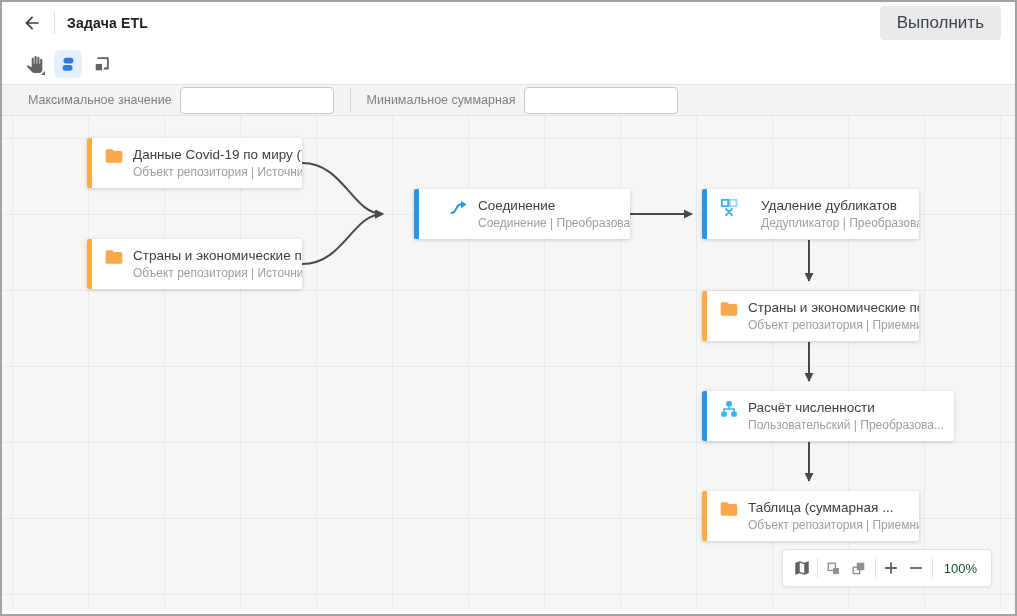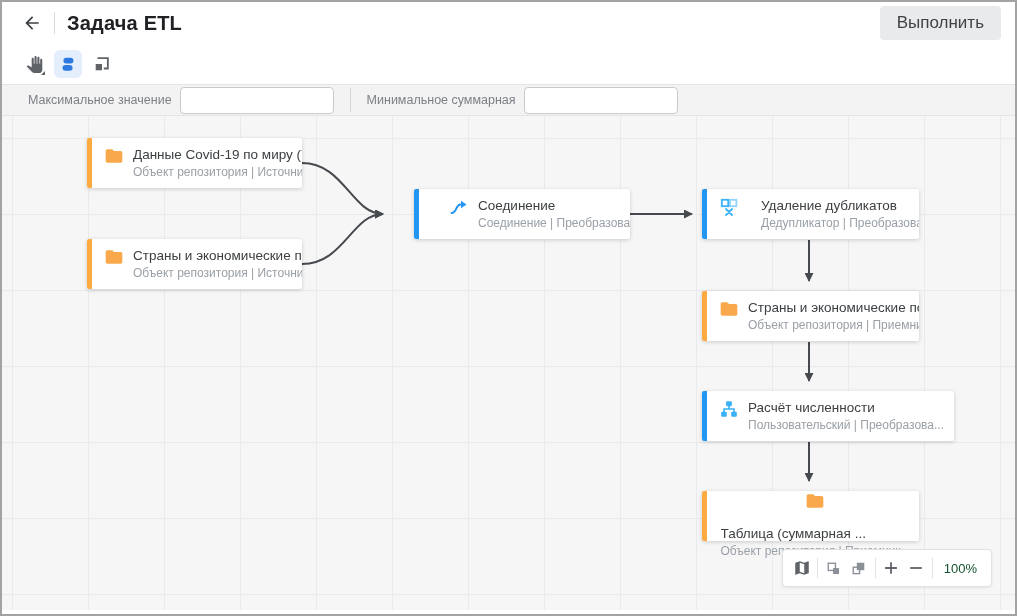--- a/index.html
+++ b/index.html
@@ -9,21 +9,21 @@
     position:relative; width:1017px; height:616px;
     border:2px solid #a3a3a3; background:#fff; overflow:hidden;
   }
 
   
   .header {
     height:42px; display:flex; align-items:center; padding:0 14px 0 16px; background:#fff;
   }
   .back-btn { width:28px; height:28px; display:flex; align-items:center; justify-content:center; cursor:pointer; }
   .header-divider { width:1px; height:22px; background:#dadce0; margin:0 12px 0 8px; }
-  .page-title { font-size:20px; font-weight:bold; color:#202124; letter-spacing:.2px; }
+  .page-title { font-size:14px; font-weight:bold; color:#202124; letter-spacing:.2px; }
   .spacer { flex:1; }
   .run-button {
     background:#e9eaec; border:none; border-radius:4px; color:#3f4347;
     font-size:17px; font-family:inherit; padding:7px 17px; cursor:pointer;
   }
 
   
   .toolbar { height:40px; display:flex; align-items:center; padding:0 12px; background:#fff; }
   .tool-btn {
     width:28px; height:28px; margin-left:6px; border-radius:6px;
@@ -219,21 +219,21 @@
         <rect x="7.2" y="2.2" width="5.6" height="5" rx="1" fill="#38b1f6"></rect>
         <rect x="2.2" y="12.8" width="5.6" height="5" rx="1" fill="#38b1f6"></rect>
         <rect x="12.2" y="12.8" width="5.6" height="5" rx="1" fill="#38b1f6"></rect>
       </svg>
       <div class="node-text">
         <div class="node-title">Расчёт численности</div>
         <div class="node-subtitle">Пользовательский | Преобразова...</div>
       </div>
     </div>
 
-    <div class="node accent-orange" style="left:700px; top:375px; width:217px;flex-direction:column;">
+    <div class="node accent-orange" style="left:700px; top:375px; width:217px;">
       <span class="stripe"></span>
       <svg class="node-icon" viewBox="0 0 24 24">
         <path d="M10 4H4c-1.1 0-2 .9-2 2v12c0 1.1.9 2 2 2h16c1.1 0 2-.9 2-2V8c0-1.1-.9-2-2-2h-8l-2-2z" fill="#f9a94c"></path>
       </svg>
       <div class="node-text">
         <div class="node-title">Таблица (суммарная ...</div>
         <div class="node-subtitle">Объект репозитория | Приемник</div>
       </div>
     </div>
 

